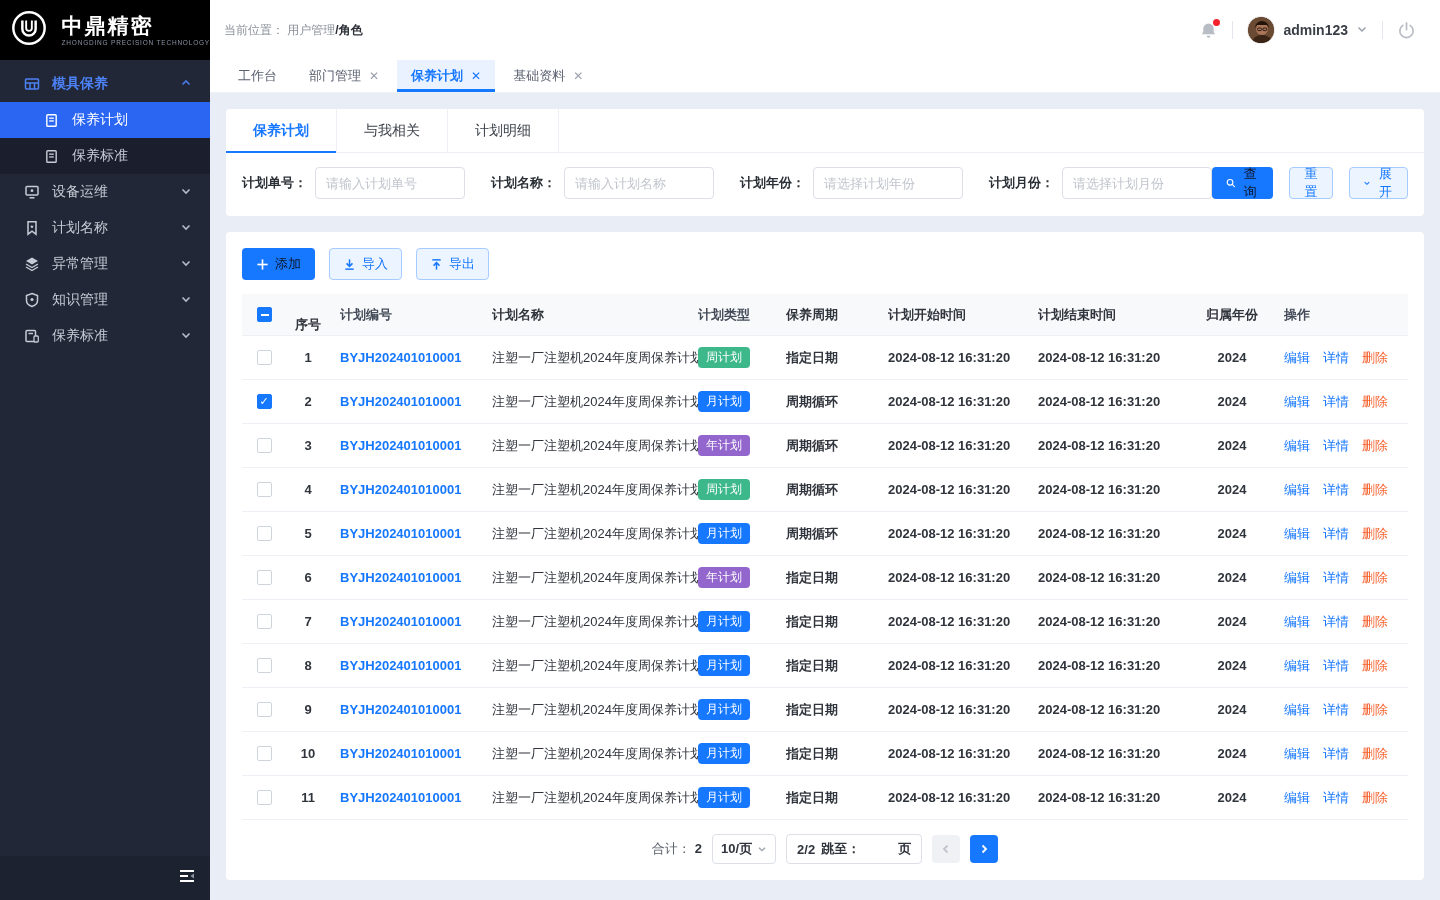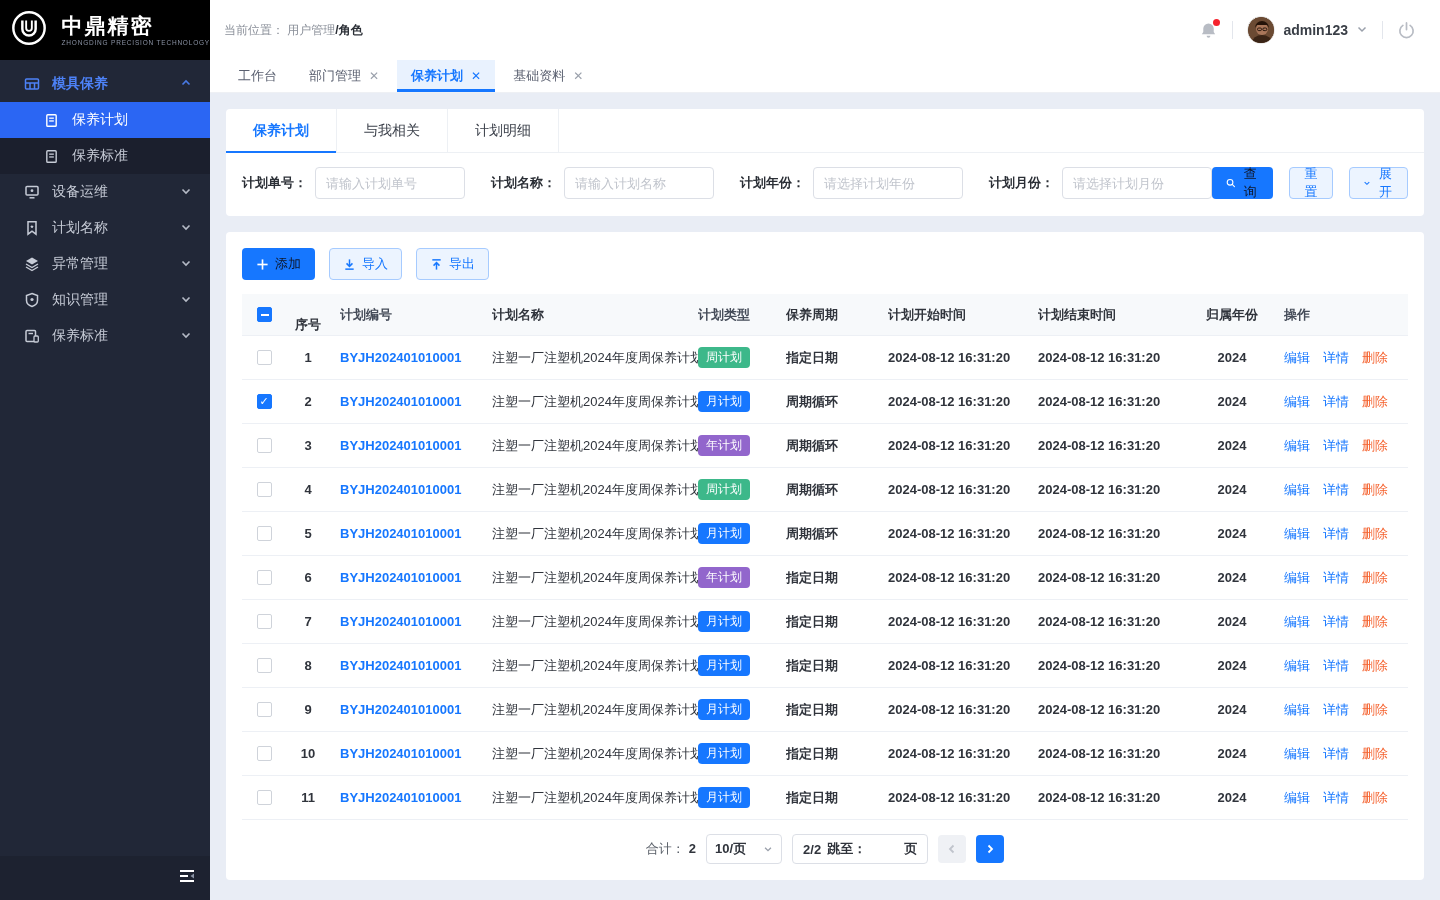--- a/index.html
+++ b/index.html
@@ -87,21 +87,21 @@
   .op-link { color:#1677ff; cursor:pointer; }
   .op-del { color:#f5612d; }
   .checkbox { width:15px; height:15px; border:1px solid #cfd3da; border-radius:2px; background:#fff; cursor:pointer; position:relative; }
   .checkbox.checked, .checkbox.indet { background:#1677ff; border-color:#1677ff; }
   .checkbox.checked::after { content:"✓"; position:absolute; left:2px; top:0px; color:#fff; font-size:11px; font-weight:700; }
   .checkbox.indet::after { content:""; position:absolute; left:3px; top:6px; width:8px; height:2px; background:#fff; }
 
   
   .pagination { display:flex; align-items:center; justify-content:center; gap:10px; margin-top:14px; font-size:13px; color:#5a6069; }
   .pg-total b { color:#30343c; margin-left:4px; }
-  .pg-size { width:76px; height:30px; border:1px solid #dcdfe6; border-radius:4px; display:flex; align-items:center; justify-content:space-between; padding:0 8px; color:#30343c; font-weight:700; cursor:pointer; background:#fff; }
+  .pg-size { width:64px; height:30px; border:1px solid #dcdfe6; border-radius:4px; display:flex; align-items:center; justify-content:space-between; padding:0 8px; color:#30343c; font-weight:700; cursor:pointer; background:#fff; }
   .pg-jump { height:30px; border:1px solid #dcdfe6; border-radius:4px; display:flex; align-items:center; padding:0 10px; gap:6px; color:#30343c; font-weight:700; background:#fff; }
   .pg-jump input { width:26px; border:none; outline:none; height:20px; font-size:13px; font-family:inherit; }
   .pg-btn { width:28px; height:28px; border-radius:4px; display:flex; align-items:center; justify-content:center; cursor:pointer; }
   .pg-prev { background:#eff1f5; color:#c0c4cc; }
   .pg-next { background:#1677ff; color:#fff; }
 </style>
 </head>
 <body>
 
 <div class="sidebar">

